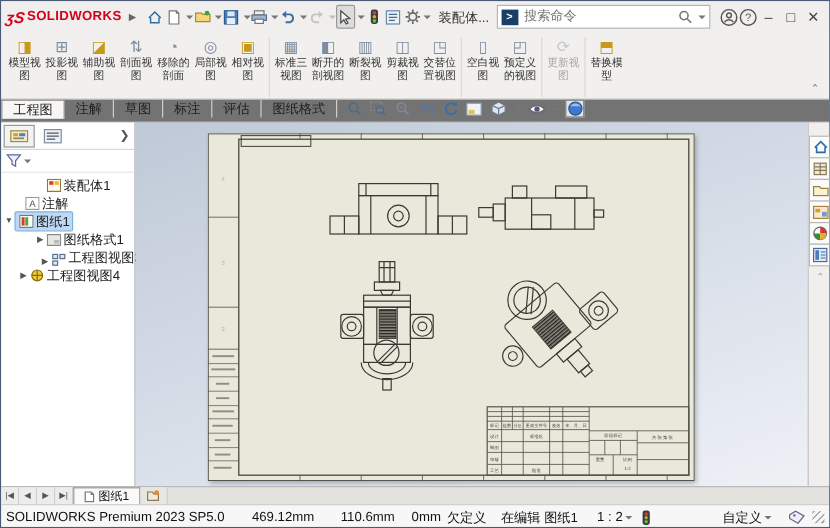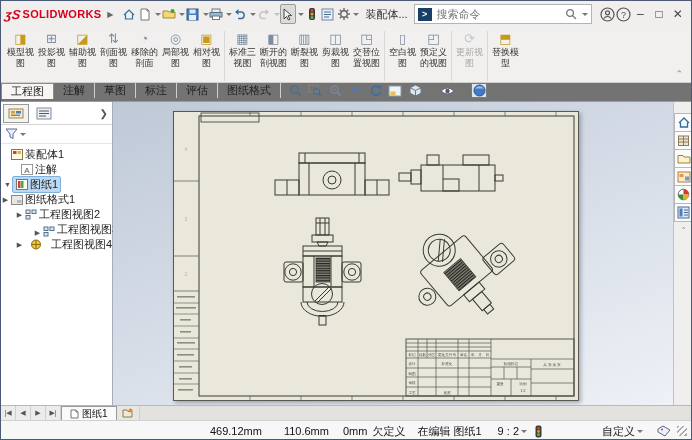--- a/index.html
+++ b/index.html
@@ -37,21 +37,21 @@
   .vt{width:16px;height:15px;display:flex;align-items:center;justify-content:center;}
   .vt.sel{border:1px solid #7a7a7a;background:#dfe5ec;box-sizing:border-box;}
   
   #main{top:101px;left:0;width:692px;height:303px;}
   #panel{position:absolute;top:0;left:0;width:112px;height:303px;background:#fff;border-right:1px solid #a6adb8;box-sizing:border-box;font-size:11px;color:#222;}
   #paneltabs{display:flex;align-items:center;height:20px;border-bottom:1px solid #d7d7d7;padding:1px 2px;gap:2px;}
   .ptab{width:24px;height:17px;display:flex;align-items:center;justify-content:center;border:1px solid transparent;}
   .ptab.active{border:1px solid #9a9a9a;background:#f3f3f3;}
   #panelarrow{margin-left:auto;color:#555;font-size:10px;padding-right:2px;}
   #filterrow{display:flex;align-items:center;height:16px;padding:1px 4px;border-bottom:1px solid #e6e6e6;}
-  .trow{display:flex;align-items:center;height:15px;white-space:nowrap;}
+  .trow{display:flex;align-items:center;height:15px;white-space:nowrap;padding-left:28px;}
   .trow .caret{width:9px;font-size:7px;color:#555;text-align:center;flex:none;}
   .trow .tico{width:13px;height:11px;margin-right:2px;flex:none;display:flex;align-items:center;justify-content:center;}
   .trow .lbl{font-size:11px;}
   .trow.selrow .selbg{background:#bcd8f2;border:1px solid #7db2e0;border-radius:2px;display:flex;align-items:center;padding:0 2px;}
   #graphics{position:absolute;top:0;left:112px;width:560px;height:303px;
     background:linear-gradient(160deg,#bfc9d7 0%,#d4dbe6 45%,#eef1f6 100%);}
   #sheet{position:absolute;left:60px;top:9px;width:406px;height:290px;background:#e9e8da;box-shadow:2px 2px 4px rgba(40,50,70,.35);}
   #sheet svg{display:block;}
   
   #taskpane{position:absolute;top:0;right:0;width:20px;height:303px;background:#f0efed;border-left:1px solid #c2c2c2;display:flex;flex-direction:column;align-items:center;padding-top:12px;gap:0;box-sizing:border-box;}
@@ -423,43 +423,32 @@
         <div class="trow" style="">
           <span class="caret">▶</span>
           <span class="tico">
               <svg width="12" height="10">
                 <rect x="0.5" y="0.5" width="11" height="9" fill="#e8e8e0" stroke="#888"></rect>
                 <rect x="6" y="5" width="4.5" height="3" fill="#bbb"></rect>
               </svg>
             </span>
           <span class="lbl">图纸格式1</span>
         </div>
-        <div class="trow" style="padding-left:14px;">
-          <span class="caret">▶</span>
-          <span class="tico">
-              <svg width="12" height="11">
-                <rect x="1" y="1" width="4" height="3.5" fill="#dfe7f0" stroke="#56708c"></rect>
-                <rect x="7" y="1" width="4" height="3.5" fill="#dfe7f0" stroke="#56708c"></rect>
-                <rect x="1" y="6.5" width="4" height="3.5" fill="#dfe7f0" stroke="#56708c"></rect>
-              </svg>
-            </span>
-          <span class="lbl">工程图视图2</span>
-        </div>
         <div class="trow" style="padding-left:32px;align-items:flex-end;">
           <span class="caret">▶</span>
           <span class="tico">
               <svg width="12" height="11">
                 <rect x="1" y="1" width="4" height="3.5" fill="#dfe7f0" stroke="#56708c"></rect>
                 <rect x="7" y="1" width="4" height="3.5" fill="#dfe7f0" stroke="#56708c"></rect>
                 <rect x="1" y="6.5" width="4" height="3.5" fill="#dfe7f0" stroke="#56708c"></rect>
               </svg>
             </span>
           <span class="lbl">工程图视图3</span>
         </div>
-        <div class="trow" style="padding-left:14px;justify-content:space-between;">
+        <div class="trow" style="padding-left:14px;">
           <span class="caret">▶</span>
           <span class="tico">
               <svg width="12" height="11">
                 <circle cx="6" cy="5.5" r="4.5" fill="#f0c83a" stroke="#8a6d10"></circle>
                 <path d="M6 1 V10 M1.5 5.5 H10.5" stroke="#8a6d10"></path>
               </svg>
             </span>
           <span class="lbl">工程图视图4</span>
         </div>
       </div>
@@ -712,32 +701,33 @@
     </span>
     <span id="addsheet">
       <svg width="11" height="10">
           <path d="M1 2 H5 L6 3.5 H10 V9 H1 Z" fill="#efe9da" stroke="#8a7a55"></path>
           <circle cx="8.5" cy="2.5" r="2" fill="#e08a2a"></circle>
         </svg>
     </span>
   </div>
 
   <div id="statusbar" class="abs">
+    <span class="sp">SOLIDWORKS Premium 2023 SP5.0</span>
     <span style="flex:1"></span>
     <span class="sp">469.12mm</span>
     <span style="width:22px"></span>
     <span class="sp">110.6mm</span>
     <span style="width:14px"></span>
     <span class="sp">0mm</span>
     <span style="width:5px"></span>
     <span class="sp">欠定义</span>
     <span style="width:12px"></span>
     <span class="sp">在编辑 图纸1</span>
     <span style="width:16px"></span>
-    <span class="sp">9 : 2</span>
+    <span class="sp">1 : 2</span>
     <span class="car"></span>
     <span style="width:8px"></span>
     <svg width="7" height="13">
         <rect x="0.5" y="0.5" width="6" height="12" rx="2" fill="#3c3c3c"></rect>
         <circle cx="3.5" cy="3.3" r="1.4" fill="#e03a2f"></circle>
         <circle cx="3.5" cy="6.5" r="1.4" fill="#caa52a"></circle>
         <circle cx="3.5" cy="9.7" r="1.4" fill="#57c24e"></circle>
       </svg>
     <span style="width:60px"></span>
     <span class="sp">自定义</span>

